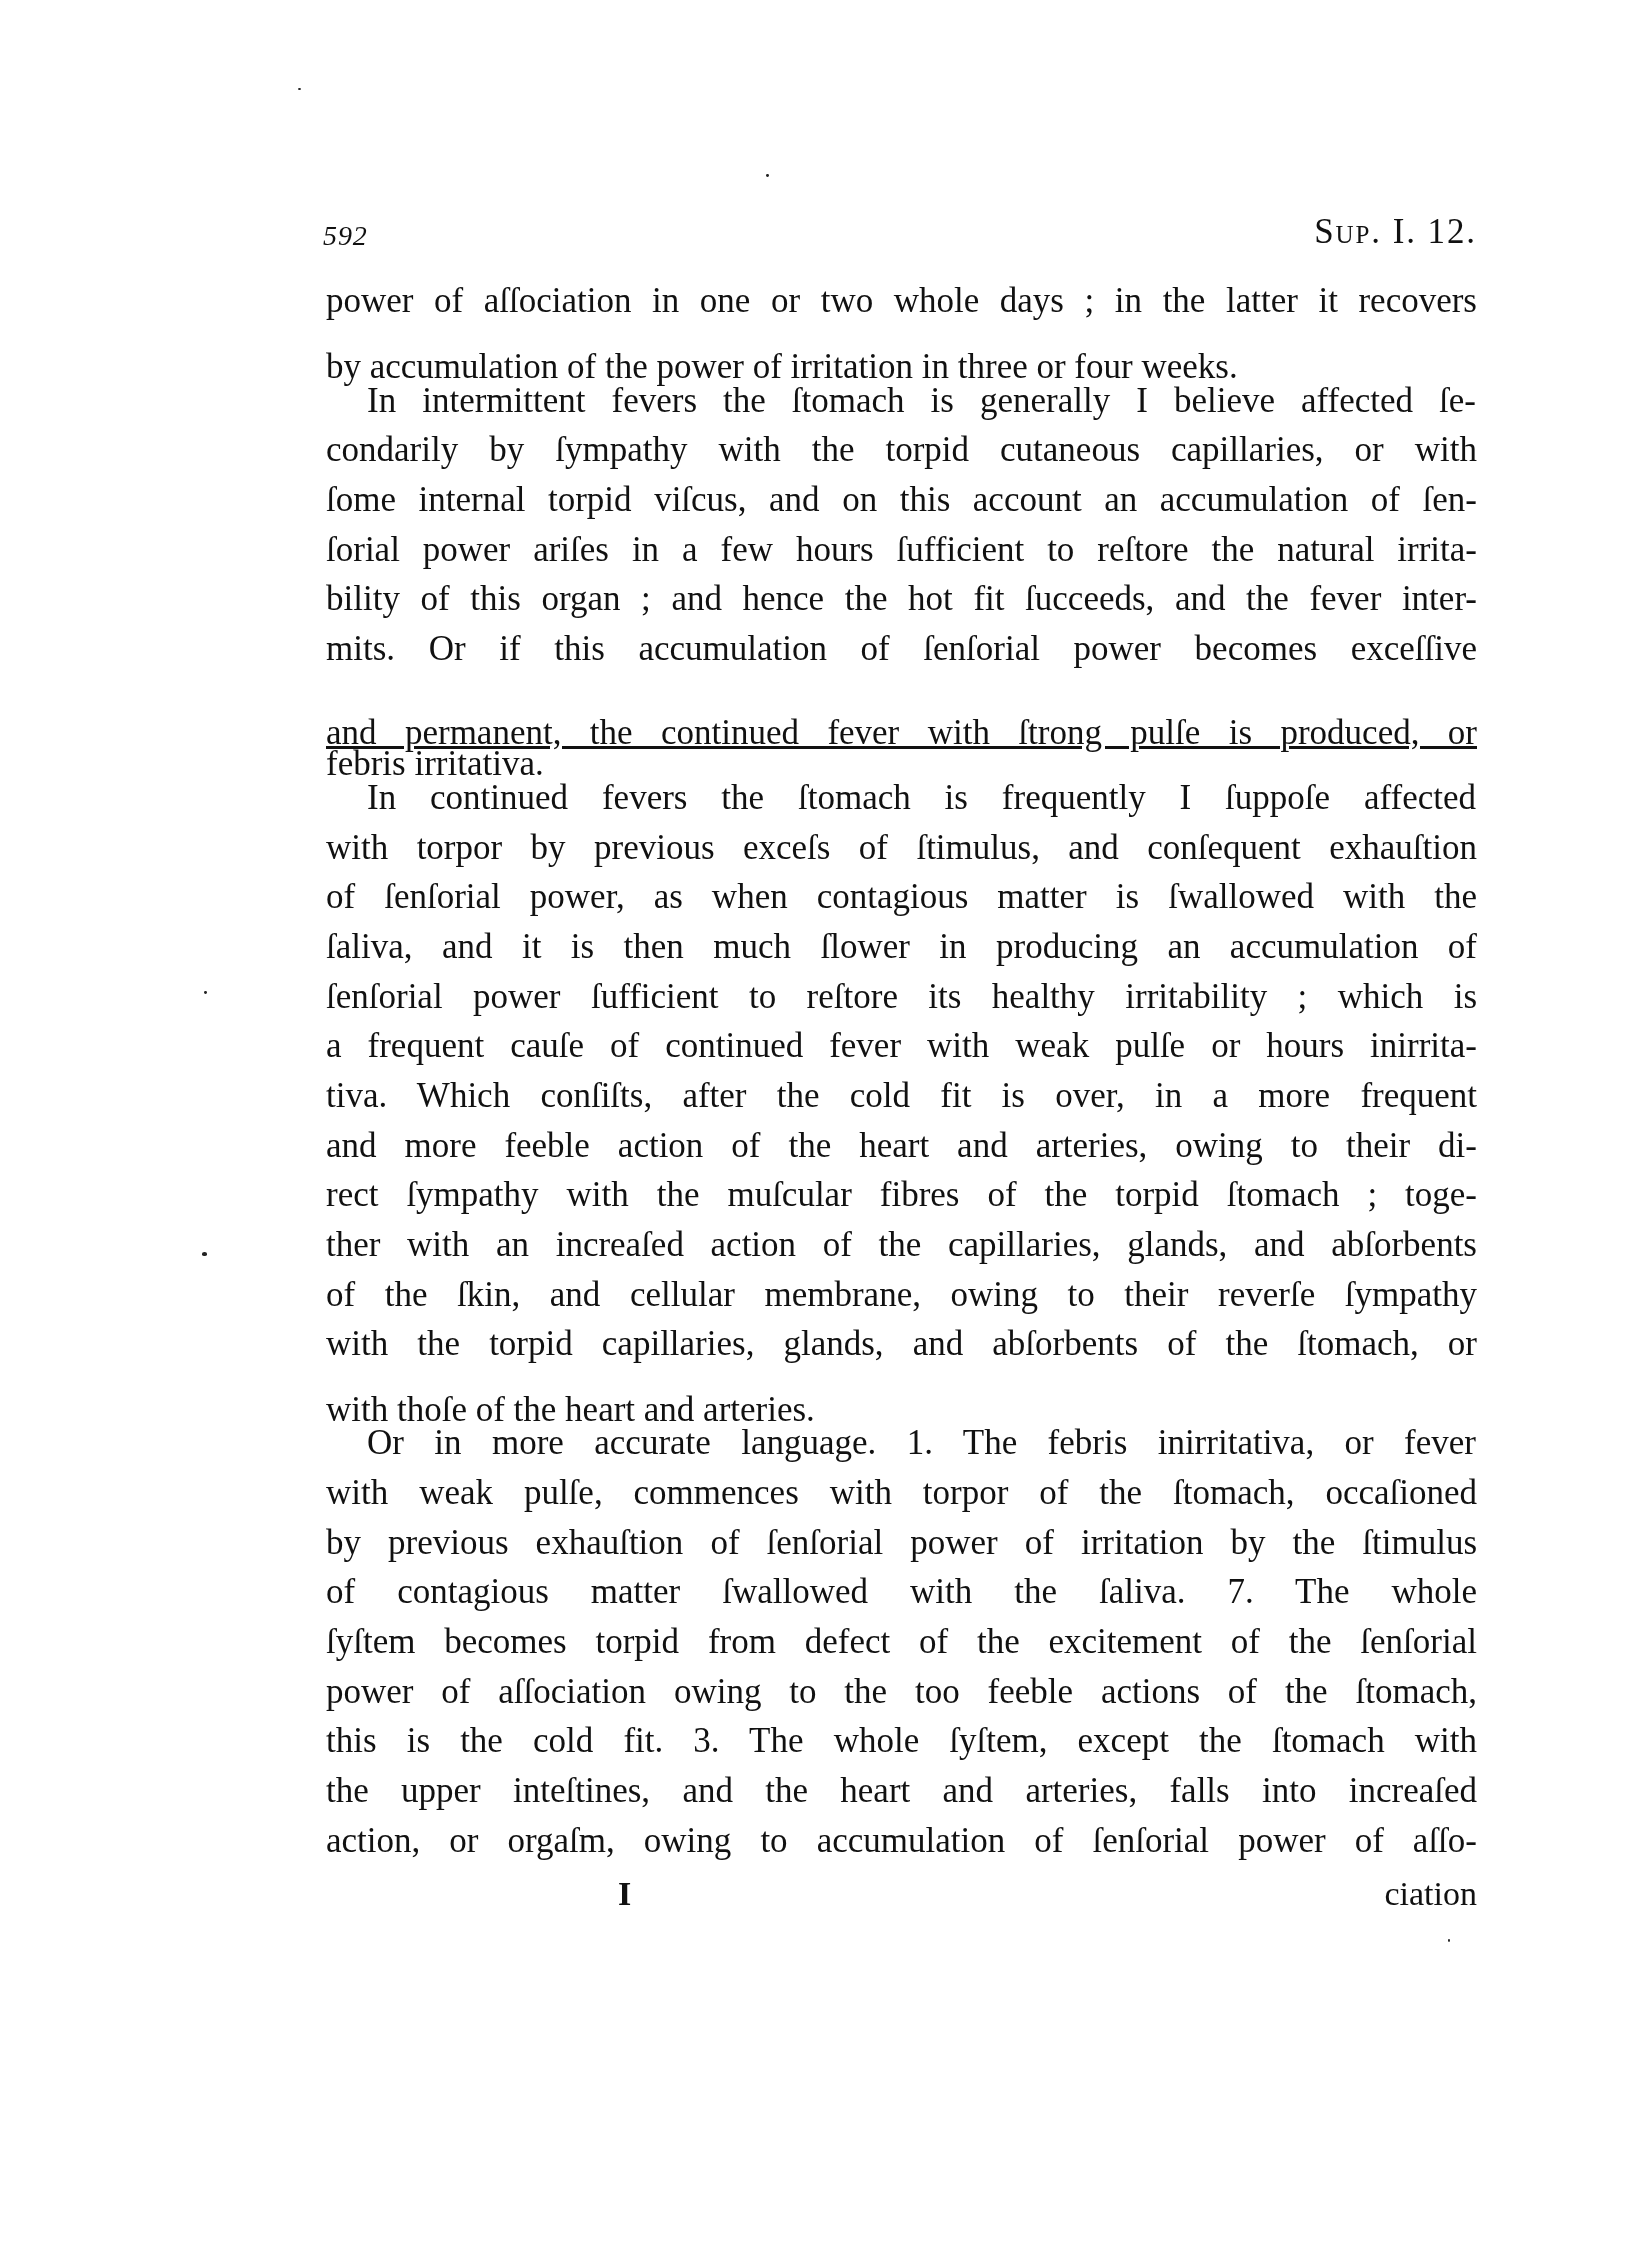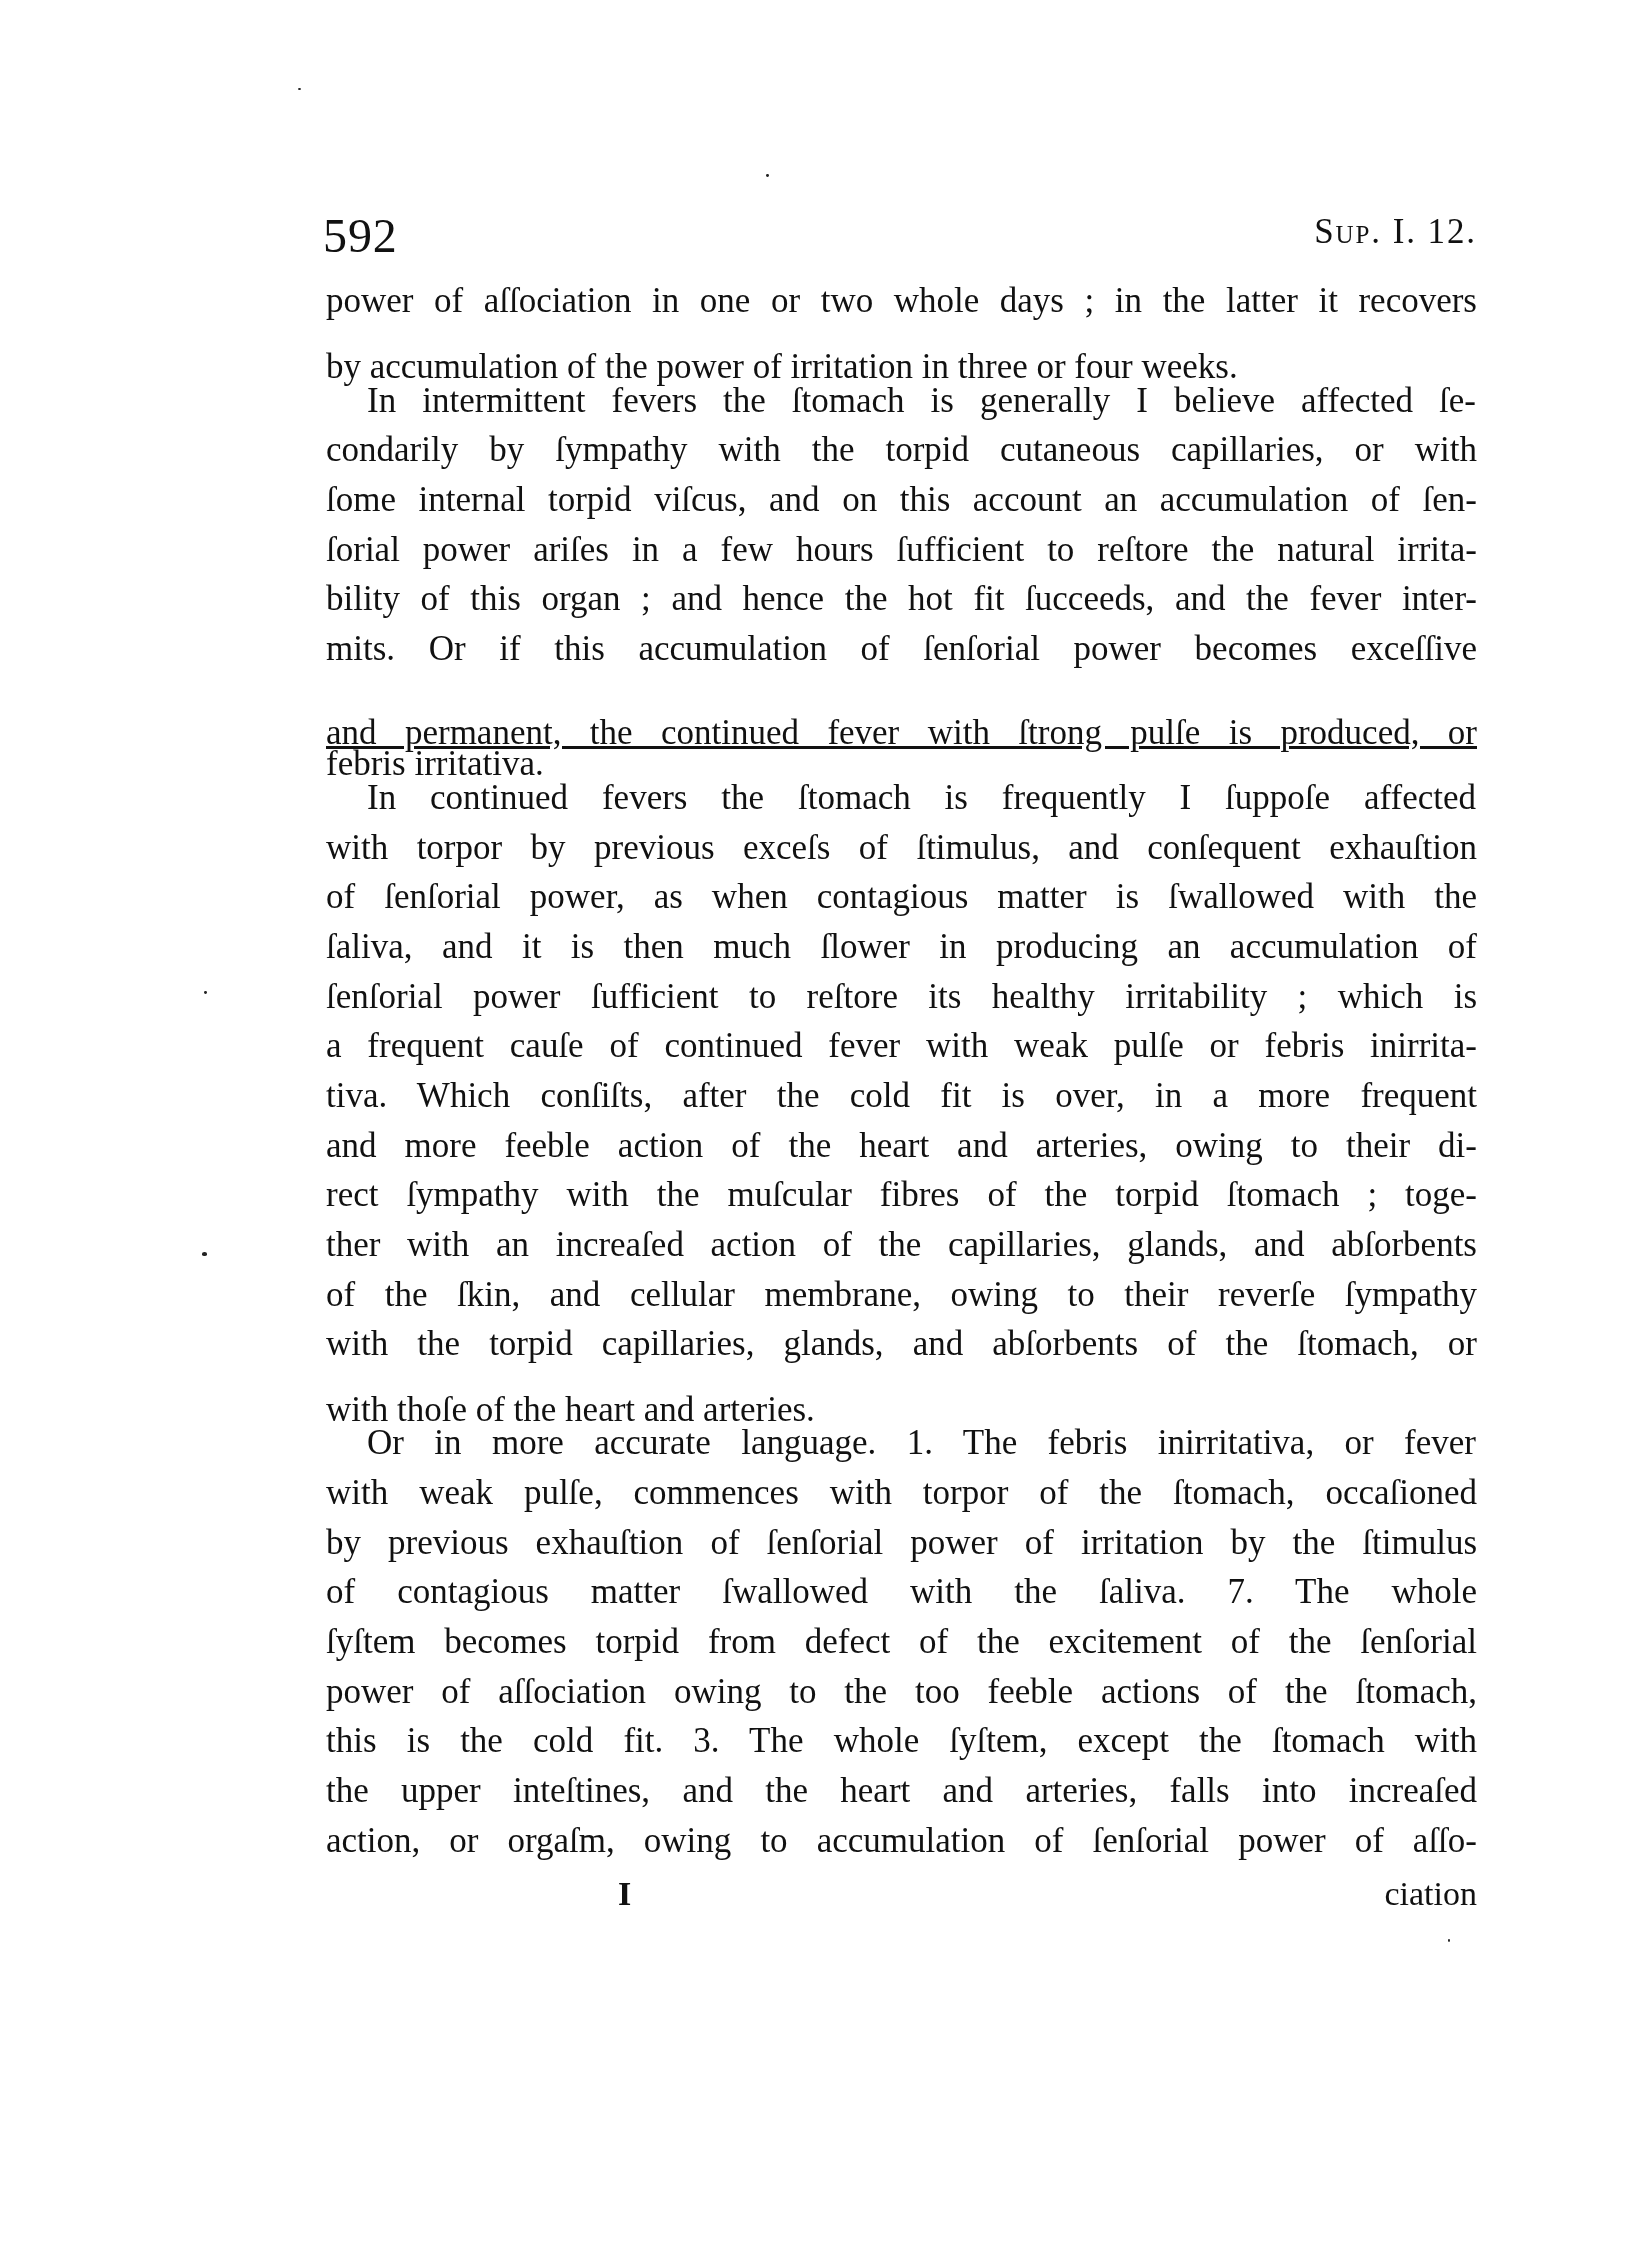--- a/index.html
+++ b/index.html
@@ -26,22 +26,23 @@
     position: absolute;
     left: 323px;
     top: 208px;
     width: 1154px;
     height: 47px;
   }
   .folio {
     position: absolute;
     left: 0;
     top: 3.7px;
-    font-size: 48px;
+    font-size: 28px;
     line-height: 47px;
+    font-style: italic;
     letter-spacing: 0.9px;
   }
   .head-title {
     position: absolute;
     left: 359px;
     top: 0;
     font-size: 37px;
     line-height: 47px;
     letter-spacing: 2.8px;
     white-space: nowrap;
@@ -130,21 +131,21 @@
       <div class="line" style="top: 525px;">ſorial power ariſes in a few hours ſufficient to reſtore the natural irrita-</div>
       <div class="line" style="top: 574px;">bility of this organ ;  and hence the hot fit ſucceeds, and the fever inter-</div>
       <div class="line" style="top: 624px;">mits.   Or if this accumulation of ſenſorial power becomes exceſſive</div>
       <div class="line" style="top: 708px; text-decoration: underline;">and permanent, the continued fever with ſtrong pulſe is produced, or</div>
       <div class="line last" style="top: 723px;">febris irritativa.</div>
       <div class="line indent" style="top: 773px;">In continued fevers the ſtomach is frequently I ſuppoſe affected</div>
       <div class="line" style="top: 823px;">with torpor by previous exceſs of ſtimulus, and conſequent exhauſtion</div>
       <div class="line" style="top: 872px;">of ſenſorial power, as when contagious matter is ſwallowed with the</div>
       <div class="line" style="top: 922px;">ſaliva, and it is then much ſlower in producing an accumulation of</div>
       <div class="line" style="top: 972px;">ſenſorial power ſufficient to reſtore its healthy irritability ;  which is</div>
-      <div class="line" style="top: 1021px;">a frequent cauſe of continued fever with weak pulſe or febris inirrita-</div>
+      <div class="line" style="top: 1021px;">a frequent cauſe of continued fever with weak pulſe or hours inirrita-</div>
       <div class="line" style="top: 1071px;">tiva.   Which conſiſts, after the cold fit is over, in a more frequent</div>
       <div class="line" style="top: 1121px;">and more feeble action of the heart and arteries, owing to their di-</div>
       <div class="line" style="top: 1170px;">rect ſympathy with the muſcular fibres of the torpid ſtomach ;  toge-</div>
       <div class="line" style="top: 1220px;">ther with an increaſed action of the capillaries, glands, and abſorbents</div>
       <div class="line" style="top: 1270px;">of the ſkin, and cellular membrane, owing to their reverſe ſympathy</div>
       <div class="line" style="top: 1319px;">with the torpid capillaries, glands, and abſorbents of the ſtomach, or</div>
       <div class="line last" style="top: 1369px;">with thoſe of the heart and arteries.</div>
       <div class="line indent" style="top: 1418px;">Or in more accurate language.   1. The febris inirritativa, or fever</div>
       <div class="line" style="top: 1468px;">with weak pulſe, commences with torpor of the ſtomach, occaſioned</div>
       <div class="line" style="top: 1518px;">by previous exhauſtion of ſenſorial power of irritation by the ſtimulus</div>

